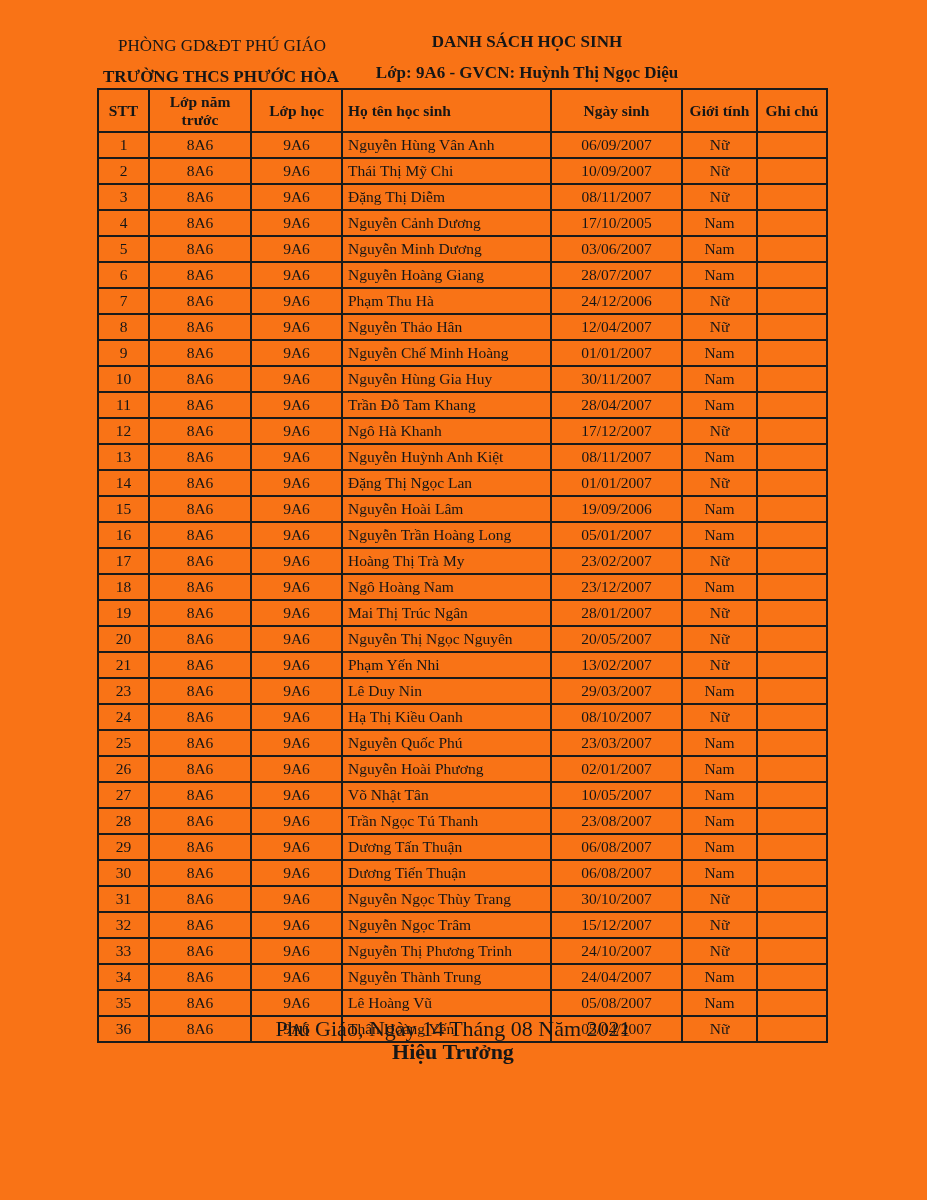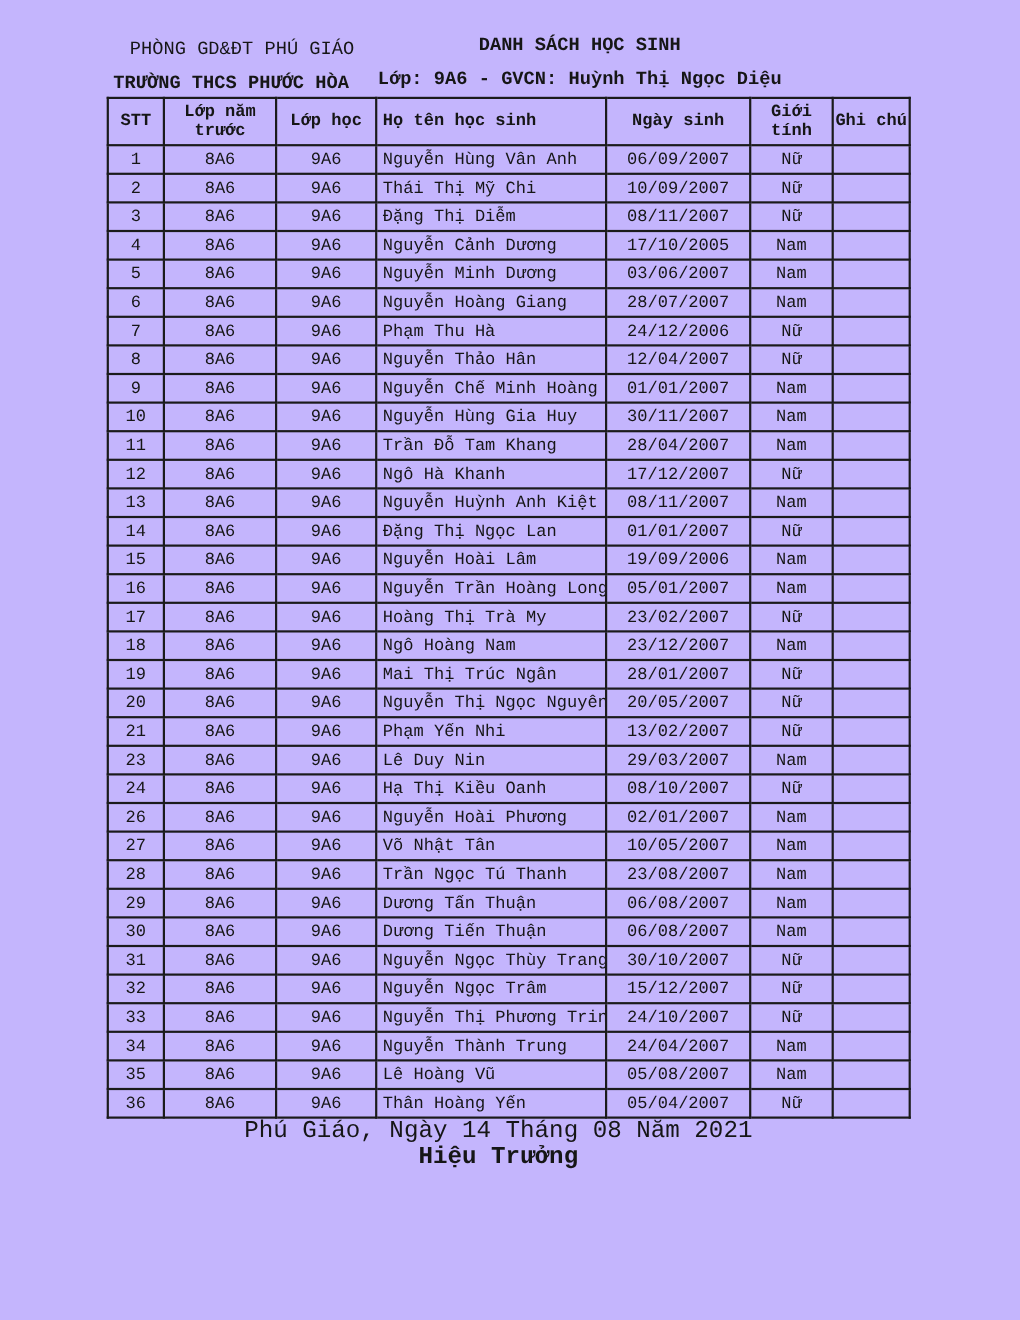--- a/index.html
+++ b/index.html
@@ -11,22 +11,21 @@
     width: 927px;
     height: 1200px;
     position: relative;
     overflow: hidden;
     font-family: "Liberation Serif", "DejaVu Serif", serif;
     color: #161616;
   }
   .page {
     position: absolute;
     inset: 0;
-    background: #c4b5fd;
-    font-family: Liberation Mono, monospace;
+    background: #f97316;
   }
   
   .org-block {
     position: absolute;
     left: 103px;
     top: 30px;
     font-size: 17px;
     line-height: 31px;
     white-space: nowrap;
   }
@@ -324,20 +323,29 @@
         <tr>
           <td>24</td>
           <td>8A6</td>
           <td>9A6</td>
           <td class="left">Hạ Thị Kiều Oanh</td>
           <td>08/10/2007</td>
           <td>Nữ</td>
           <td></td>
         </tr>
         <tr>
+          <td>25</td>
+          <td>8A6</td>
+          <td>9A6</td>
+          <td class="left">Nguyễn Quốc Phú</td>
+          <td>23/03/2007</td>
+          <td>Nam</td>
+          <td></td>
+        </tr>
+        <tr>
           <td>26</td>
           <td>8A6</td>
           <td>9A6</td>
           <td class="left">Nguyễn Hoài Phương</td>
           <td>02/01/2007</td>
           <td>Nam</td>
           <td></td>
         </tr>
         <tr>
           <td>27</td>

